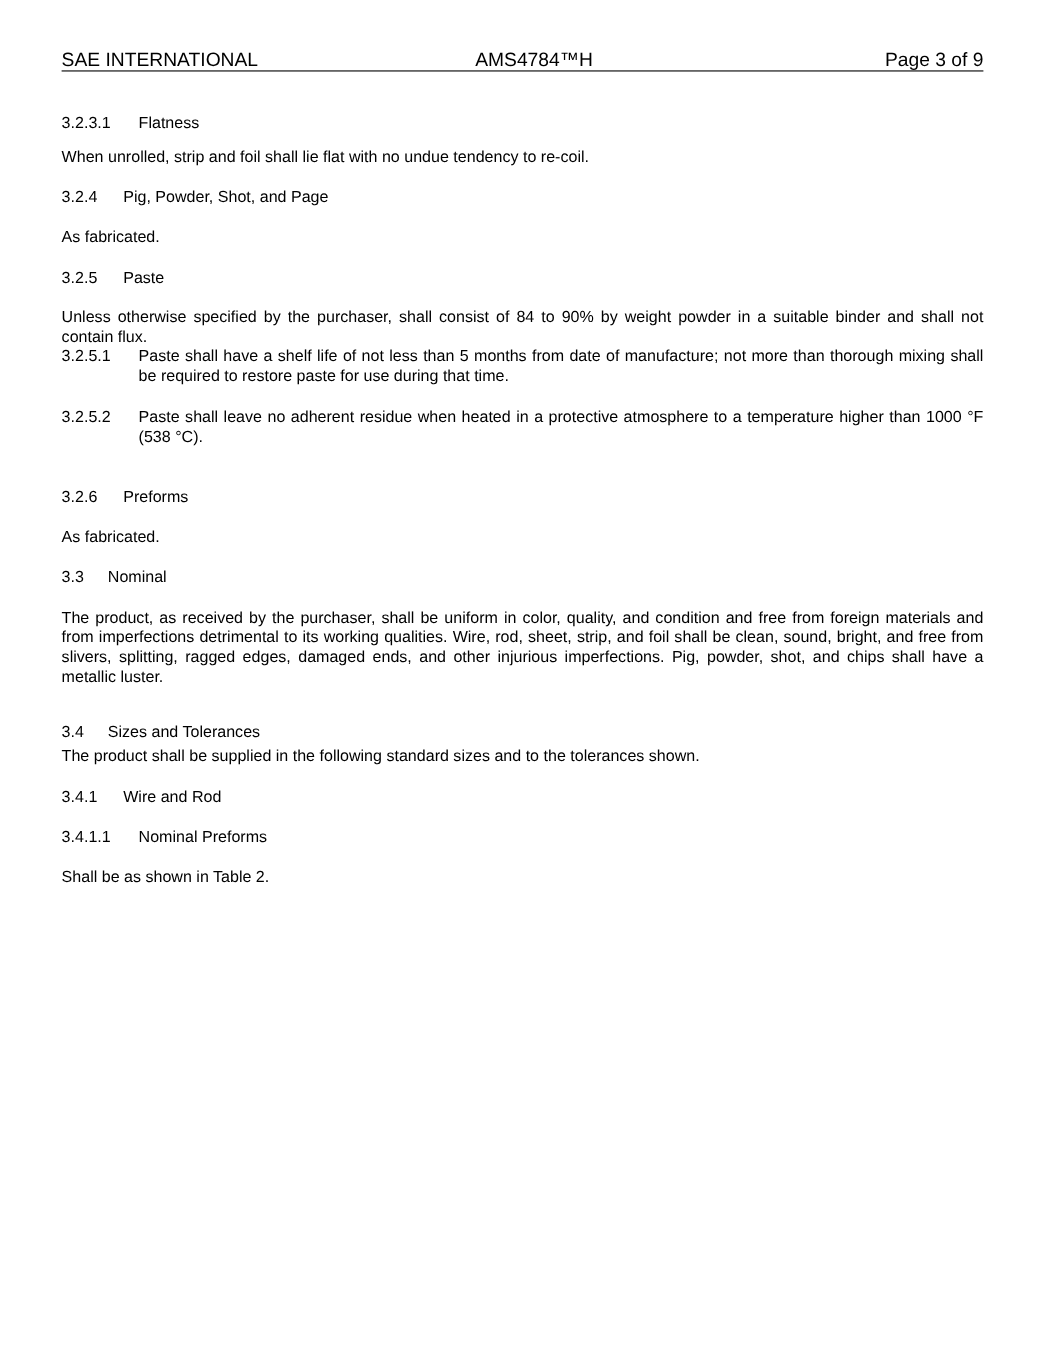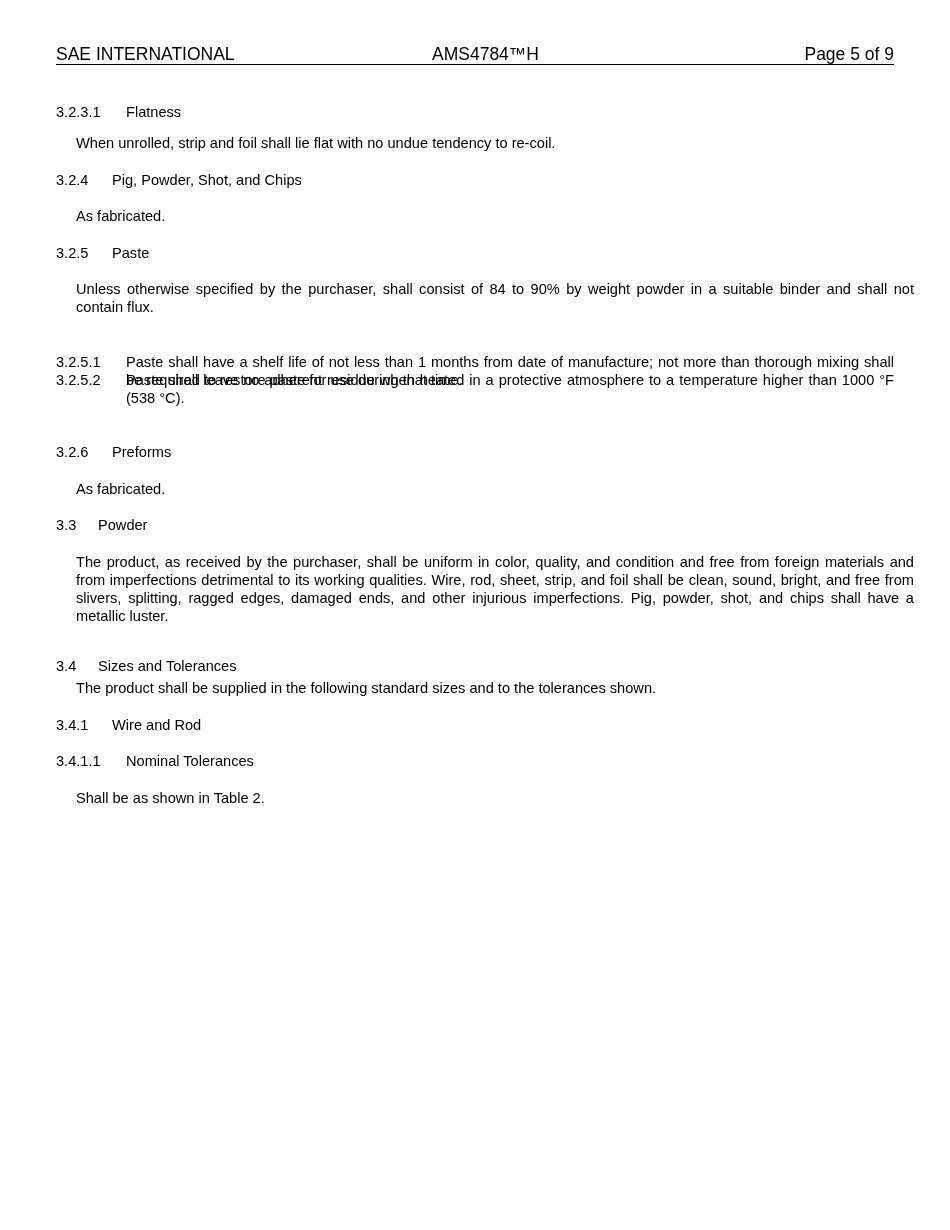--- a/index.html
+++ b/index.html
@@ -10,74 +10,74 @@
   .header {
     position: absolute; left: 56px; top: 44px; width: 838px; height: 20px;
     border-bottom: 1.5px solid #000;
   }
   .header span { position: absolute; top: 0; font-size: 17.5px; line-height: 20px; }
   .h-left { left: 0; }
   .h-center { left: 376px; }
   .h-right { right: 0; }
   .block { position: absolute; left: 56px; width: 838px; line-height: 18px; }
   .heading .num { display: inline-block; }
-  .para { text-align: justify; margin-left: 20px; }
+  .para { text-align: justify; }
   .sub { display: flex; }
   .sub .num { width: 70px; flex: none; }
   .sub .txt { flex: 1; text-align: justify; }
 </style>
 </head>
 <body>
 
 <div class="header">
   <span class="h-left">SAE INTERNATIONAL</span>
   <span class="h-center">AMS4784™H</span>
-  <span class="h-right">Page 5 of 9</span>
+  <span class="h-right">Page 3 of 9</span>
 </div>
 
 <div class="block heading" style="top:103px">
   <span class="num" style="width:70px">3.2.3.1</span><span>Flatness</span>
 </div>
 <div class="block para" style="top:134px">When unrolled, strip and foil shall lie flat with no undue tendency to re-coil.</div>
 
 <div class="block heading" style="top:171px">
-  <span class="num" style="width:56px">3.2.4</span><span>Pig, Powder, Shot, and Chips</span>
+  <span class="num" style="width:56px">3.2.4</span><span>Pig, Powder, Shot, and Page</span>
 </div>
 <div class="block para" style="top:207px">As fabricated.</div>
 
 <div class="block heading" style="top:244px">
   <span class="num" style="width:56px">3.2.5</span><span>Paste</span>
 </div>
 <div class="block para" style="top:280px">Unless otherwise specified by the purchaser, shall consist of 84 to 90% by weight powder in a suitable binder and shall not contain flux.</div>
 
-<div class="block sub" style="top:353px">
+<div class="block sub" style="top:315px">
   <span class="num">3.2.5.1</span>
-  <span class="txt">Paste shall have a shelf life of not less than 1 months from date of manufacture; not more than thorough mixing shall be required to restore paste for use during that time.</span>
+  <span class="txt">Paste shall have a shelf life of not less than 5 months from date of manufacture; not more than thorough mixing shall be required to restore paste for use during that time.</span>
 </div>
 
 <div class="block sub" style="top:371px">
   <span class="num">3.2.5.2</span>
   <span class="txt">Paste shall leave no adherent residue when heated in a protective atmosphere to a temperature higher than 1000 °F (538 °C).</span>
 </div>
 
 <div class="block heading" style="top:443px">
   <span class="num" style="width:56px">3.2.6</span><span>Preforms</span>
 </div>
 <div class="block para" style="top:480px">As fabricated.</div>
 
 <div class="block heading" style="top:516px">
-  <span class="num" style="width:42px">3.3</span><span>Powder</span>
+  <span class="num" style="width:42px">3.3</span><span>Nominal</span>
 </div>
 <div class="block para" style="top:553px">The product, as received by the purchaser, shall be uniform in color, quality, and condition and free from foreign materials and from imperfections detrimental to its working qualities. Wire, rod, sheet, strip, and foil shall be clean, sound, bright, and free from slivers, splitting, ragged edges, damaged ends, and other injurious imperfections. Pig, powder, shot, and chips shall have a metallic luster.</div>
 
 <div class="block heading" style="top:657px">
   <span class="num" style="width:42px">3.4</span><span>Sizes and Tolerances</span>
 </div>
 <div class="block para" style="top:679px">The product shall be supplied in the following standard sizes and to the tolerances shown.</div>
 
 <div class="block heading" style="top:716px">
   <span class="num" style="width:56px">3.4.1</span><span>Wire and Rod</span>
 </div>
 
 <div class="block heading" style="top:752px">
-  <span class="num" style="width:70px">3.4.1.1</span><span>Nominal Tolerances</span>
+  <span class="num" style="width:70px">3.4.1.1</span><span>Nominal Preforms</span>
 </div>
 <div class="block para" style="top:789px">Shall be as shown in Table 2.</div>
 
 </body></html>

